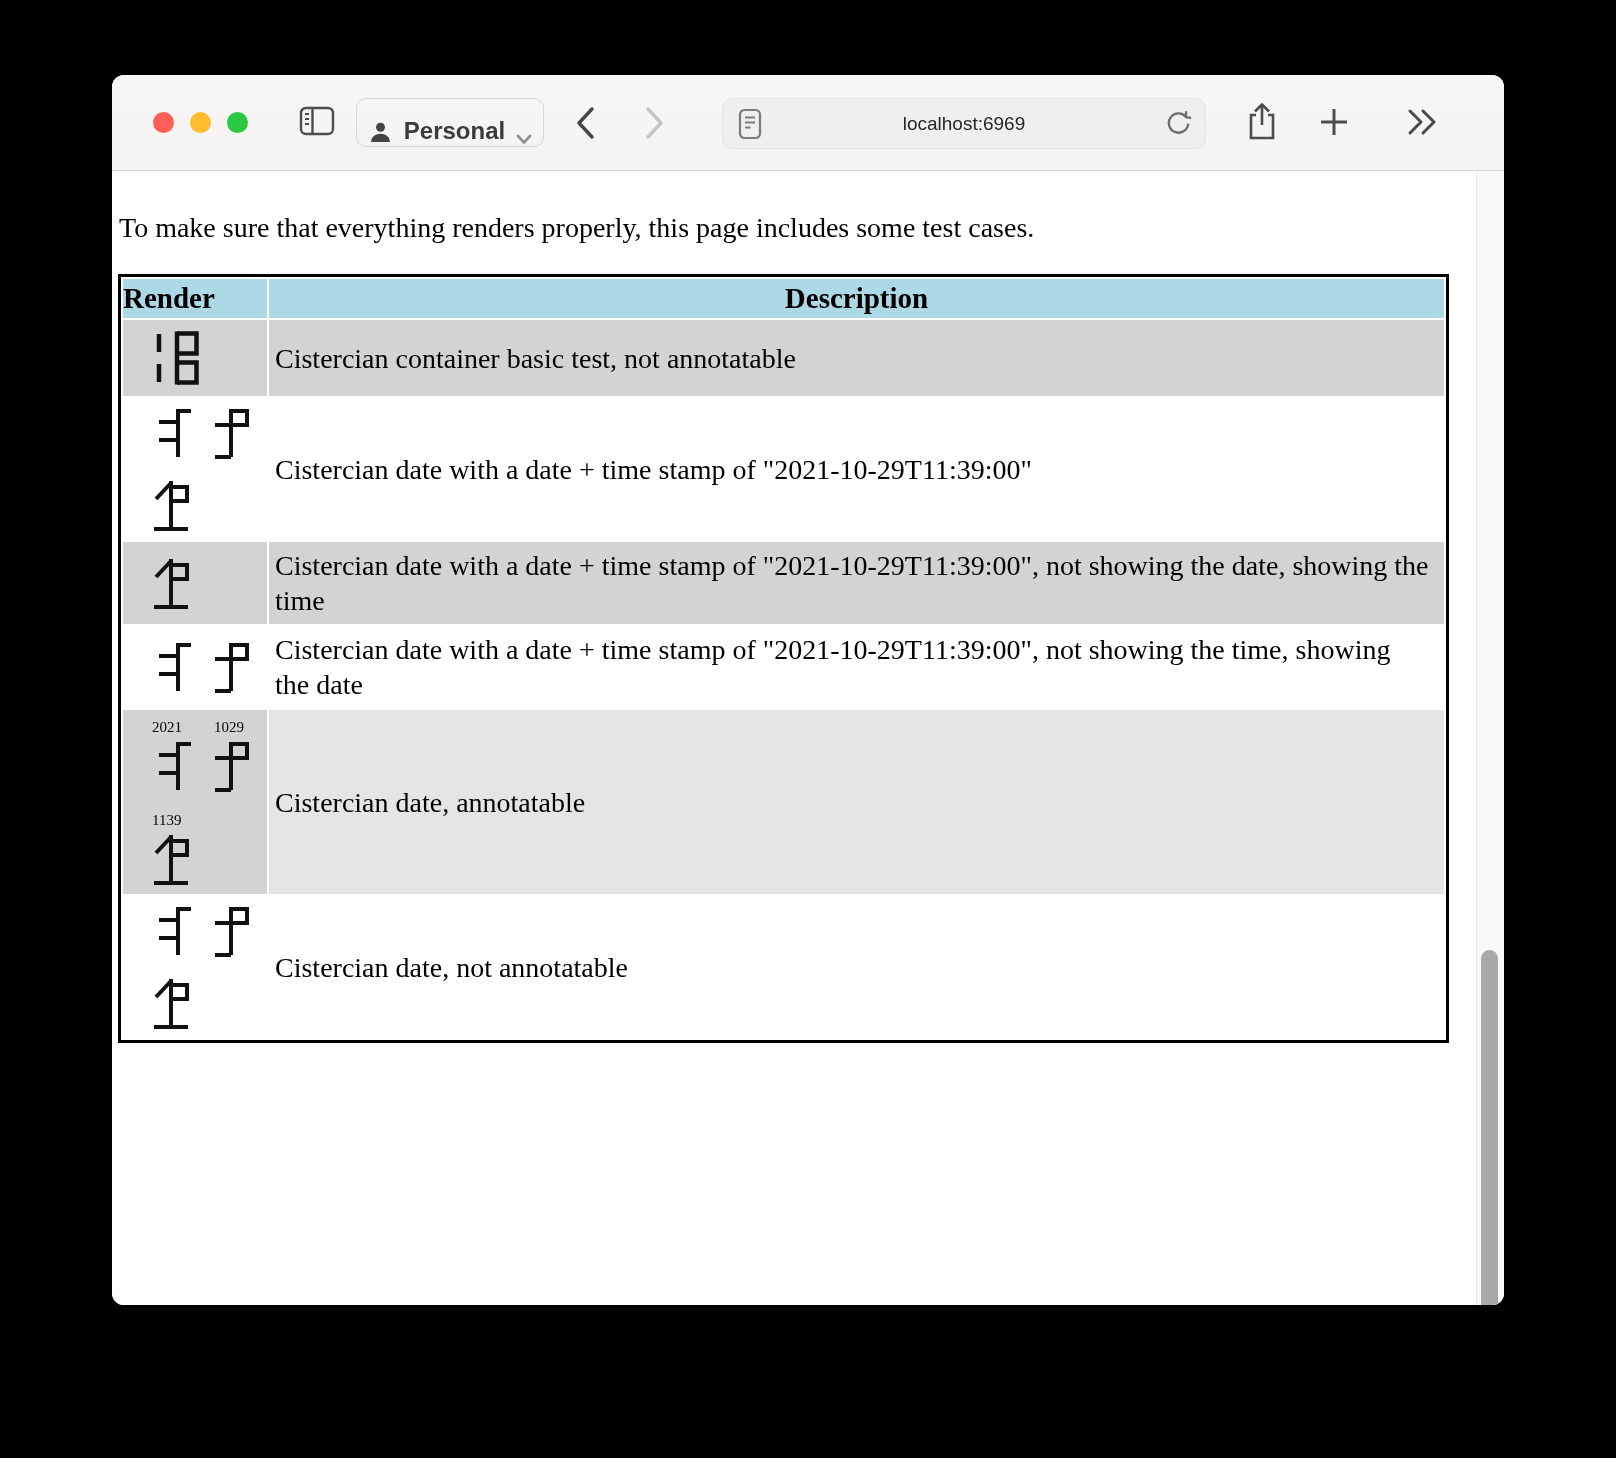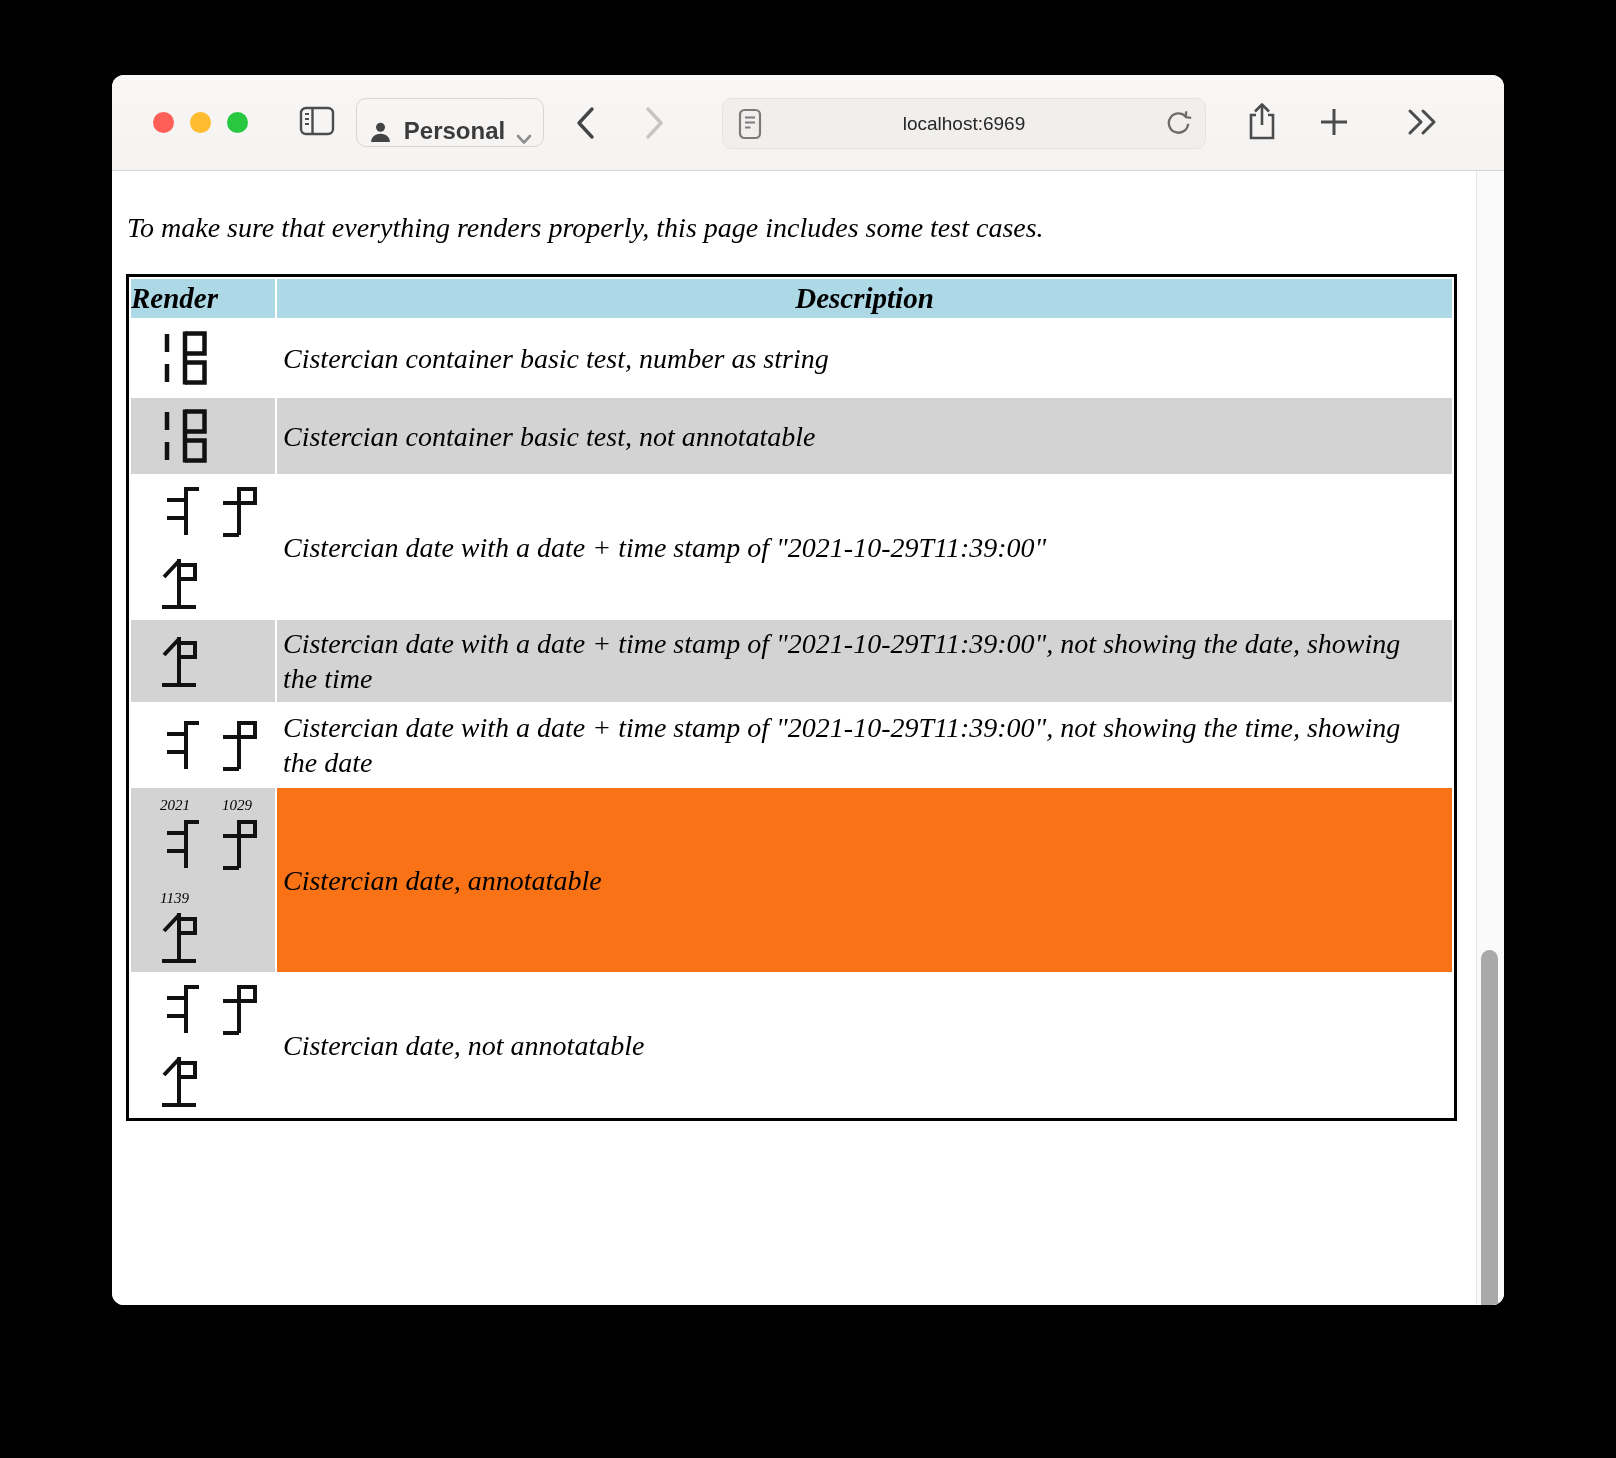--- a/index.html
+++ b/index.html
@@ -41,21 +41,21 @@
   .scroll-track{
     position:absolute;top:0;right:0;width:27px;height:100%;
     background:#fafafa;border-left:1px solid #e9e7e6;
   }
   .scroll-thumb{
     position:absolute;left:4px;top:779px;width:17px;height:372px;
     background:#a9a9a9;border-radius:9px;
   }
   .page{
     position:absolute;left:0;top:0;right:28px;bottom:0;
-    padding:0 14px;font-family:"Liberation Serif", serif;color:#000;font-style:italic;
+    padding:0 6px;font-family:"Liberation Serif", serif;color:#000;
   }
   .page p.intro{font-size:28px;line-height:36px;margin:39px 0 28px 1px;}
   table.tests{
     border-collapse:separate;border-spacing:2px;border:3px solid #000;
     width:1331px;table-layout:fixed;background:#fff;
   }
   table.tests th{
     font-size:29px;line-height:33px;font-weight:bold;padding:3px 0;
   }
   th.render-h{width:144px;text-align:left;padding-left:28px;}
@@ -158,50 +158,34 @@
     <div class="page">
       <p class="intro">To make sure that everything renders properly, this page includes some test cases.</p>
       <table class="tests">
         <thead>
           <tr>
             <th class="render-h" style="background: rgb(173, 216, 230);">Render</th>
             <th class="desc-h" style="background: rgb(173, 216, 230);">Description</th>
           </tr>
         </thead>
         <tbody id="rows-body">
-            <tr>
-              <td class="render-c">
+            <tr class="shaded">
+              <td class="render-c" style="background: rgb(211, 211, 211);">
                 <div class="glyph-line">
                   <div class="glyph-item">
                     <svg width="52" height="58" viewBox="0 0 52 58" class="glyph-svg">
                       <path d="M8 5 V23" stroke-width="4.5"></path>
                       <path d="M8 35 V53" stroke-width="4.5"></path>
                       <path d="M26 2.5 V55.5" stroke-width="4.5"></path>
                       <path d="M26 4.5 H45.5 V24.5 H26" stroke-width="4.5"></path>
                       <path d="M26 33.5 H45.5 V53.5 H26" stroke-width="4.5"></path>
                     </svg>
                   </div>
                 </div>
               </td>
-              <td class="desc-c">Cistercian container basic test, number as string</td>
-            </tr>
-            <tr class="shaded">
-              <td class="render-c" style="background: rgb(211, 211, 211);">
-                <div class="glyph-line">
-                  <div class="glyph-item">
-                    <svg width="52" height="58" viewBox="0 0 52 58" class="glyph-svg">
-                      <path d="M8 5 V23" stroke-width="4.5"></path>
-                      <path d="M8 35 V53" stroke-width="4.5"></path>
-                      <path d="M26 2.5 V55.5" stroke-width="4.5"></path>
-                      <path d="M26 4.5 H45.5 V24.5 H26" stroke-width="4.5"></path>
-                      <path d="M26 33.5 H45.5 V53.5 H26" stroke-width="4.5"></path>
-                    </svg>
-                  </div>
-                </div>
-              </td>
               <td class="desc-c" style="background: rgb(211, 211, 211);">Cistercian container basic test, not annotatable</td>
             </tr>
             <tr>
               <td class="render-c">
                 <div class="glyph-line">
                   <div class="glyph-item">
                     <svg width="40" height="52" viewBox="0 0 40 52" class="glyph-svg">
                       <path d="M27 2 V50" stroke-width="4"></path>
                       <path d="M27 4 H40" stroke-width="4"></path>
                       <path d="M8 15 H27" stroke-width="4"></path>
@@ -295,21 +279,21 @@
                     <span class="annotation">1139</span>
                     <svg width="40" height="52" viewBox="0 0 40 52" class="glyph-svg">
                       <path d="M20 2 V50" stroke-width="4"></path>
                       <path d="M20 4 L5 20" stroke-width="4"></path>
                       <path d="M20 8 H36 V22 H20" stroke-width="4"></path>
                       <path d="M3 50 H37" stroke-width="4"></path>
                     </svg>
                   </div>
                 </div>
               </td>
-              <td class="desc-c" style="background: #f97316;">Cistercian date, annotatable</td>
+              <td class="desc-c" style="background: #e5e5e5;">Cistercian date, annotatable</td>
             </tr>
             <tr>
               <td class="render-c">
                 <div class="glyph-line">
                   <div class="glyph-item">
                     <svg width="40" height="52" viewBox="0 0 40 52" class="glyph-svg">
                       <path d="M27 2 V50" stroke-width="4"></path>
                       <path d="M27 4 H40" stroke-width="4"></path>
                       <path d="M8 15 H27" stroke-width="4"></path>
                       <path d="M8 33 H27" stroke-width="4"></path>

